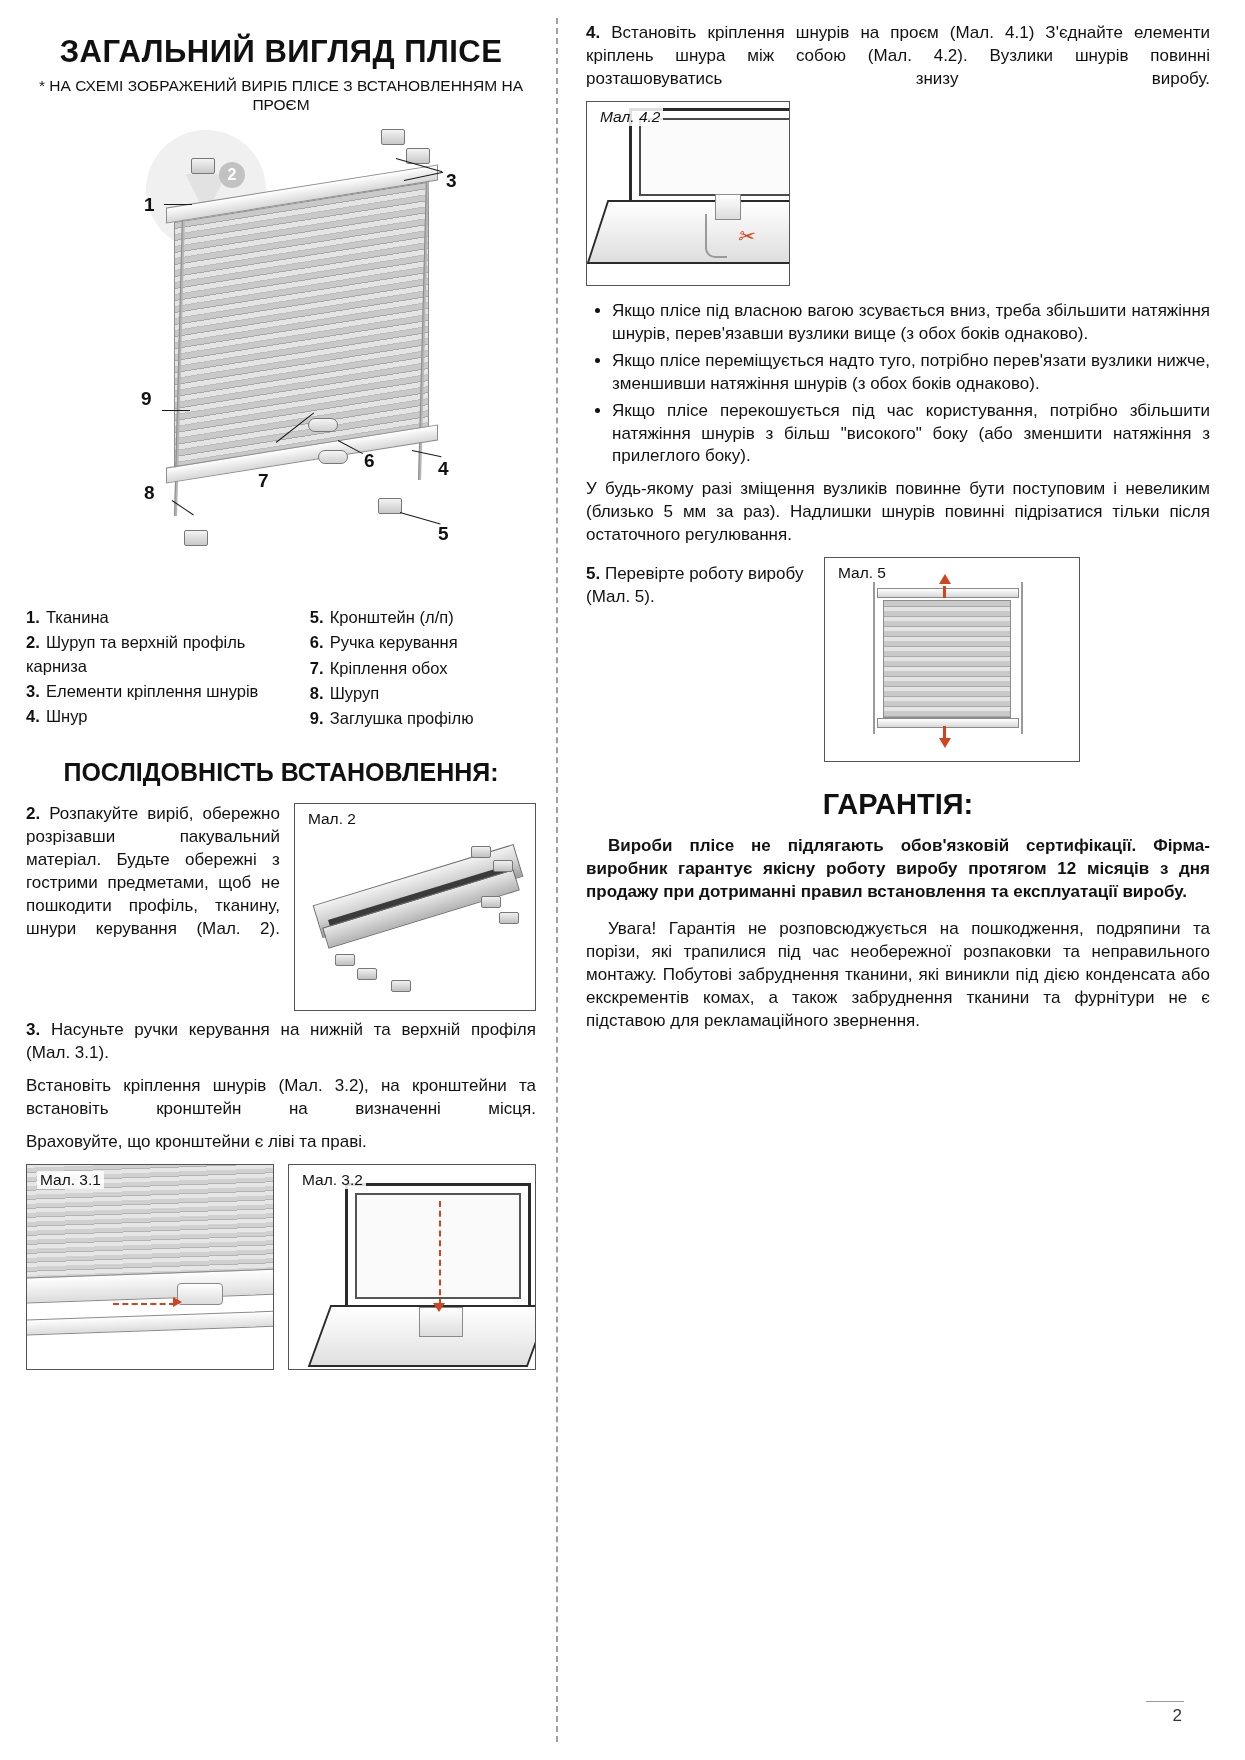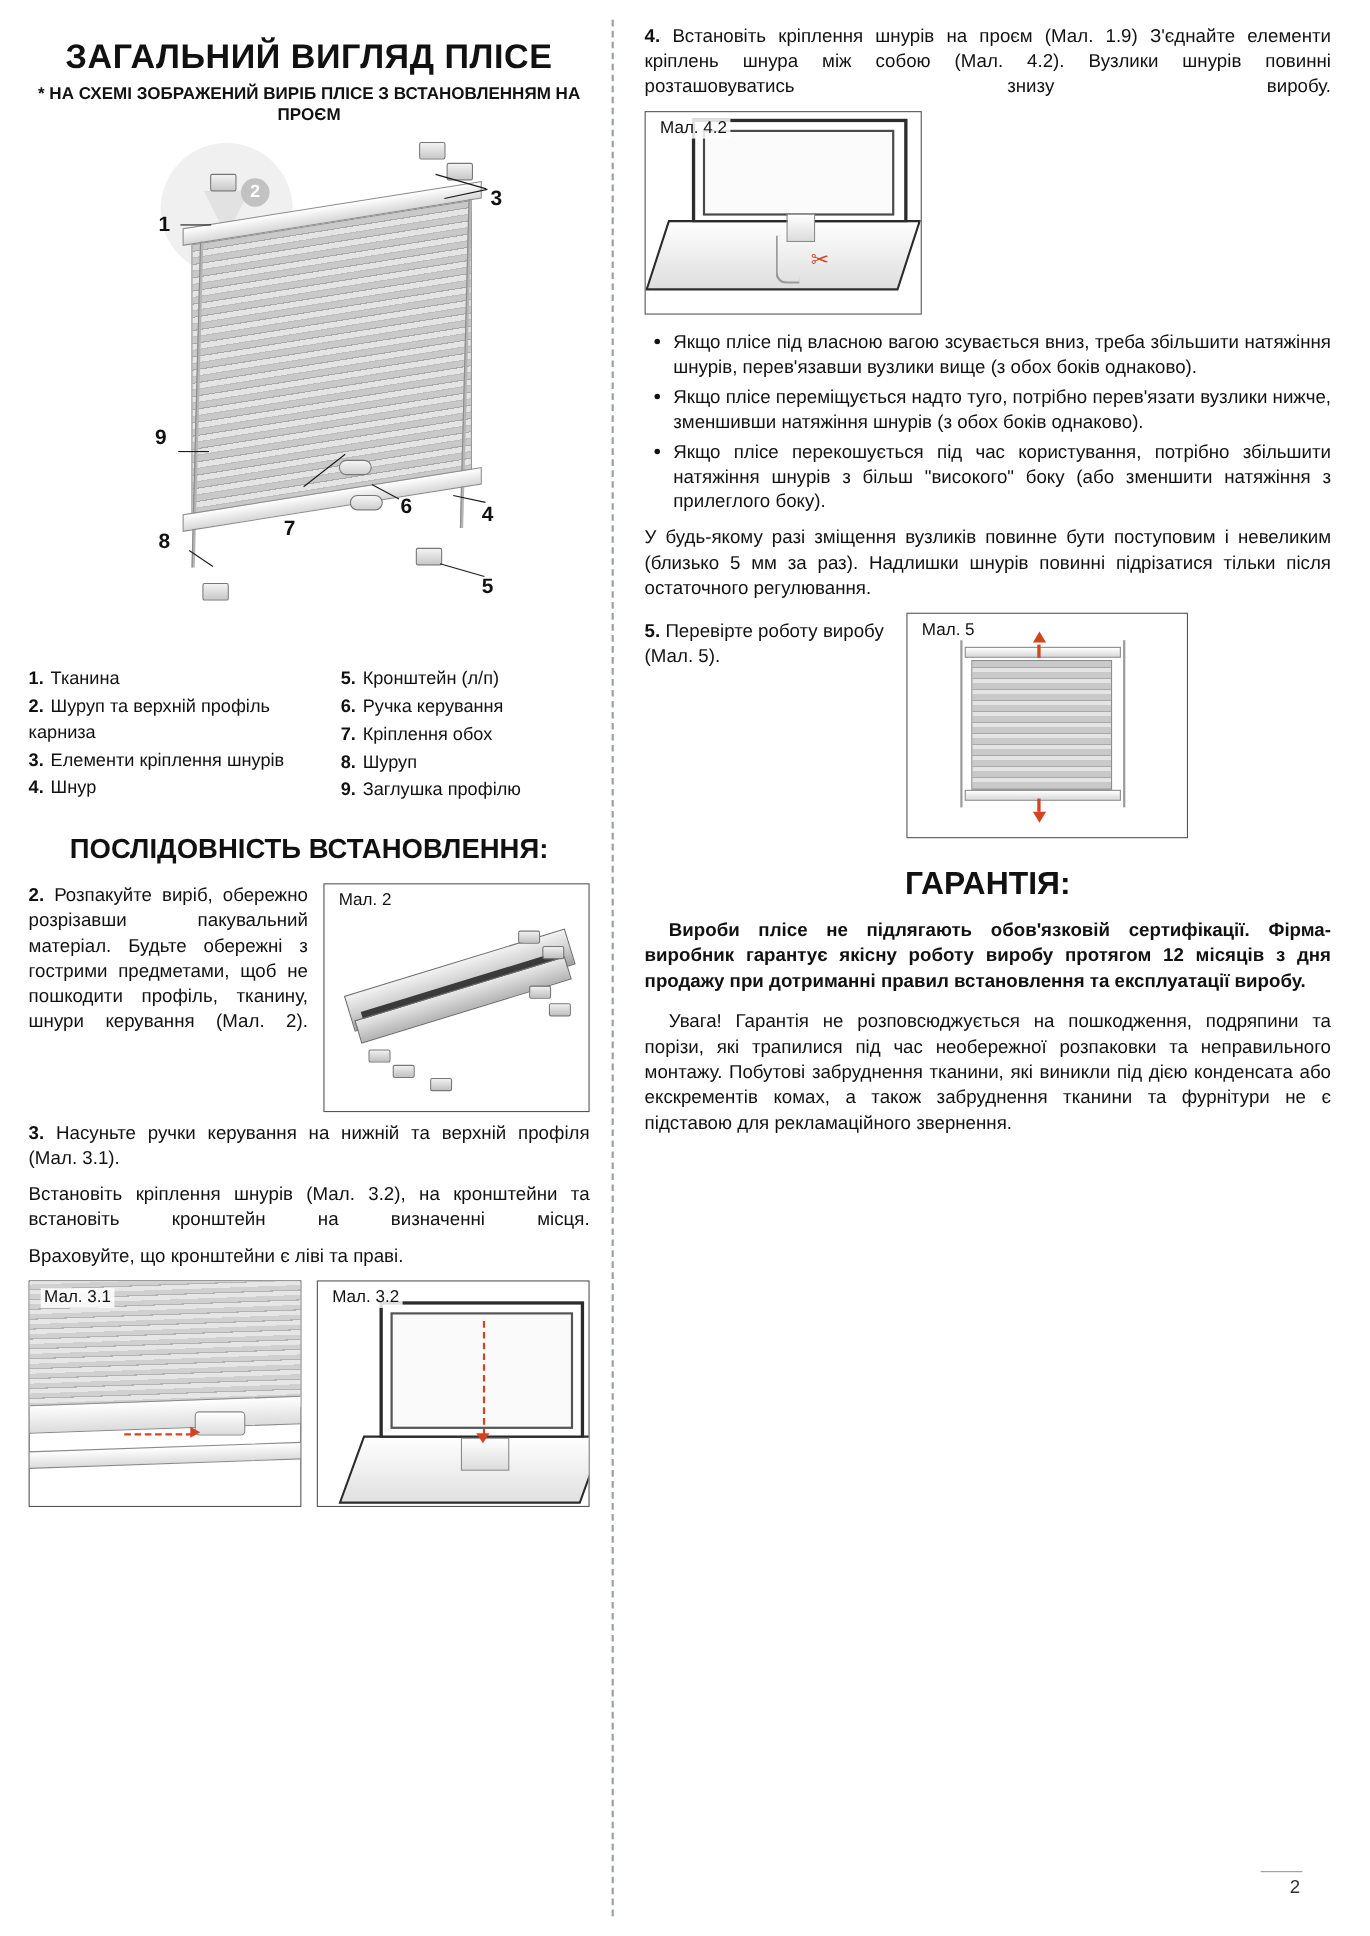--- a/index.html
+++ b/index.html
@@ -42,21 +42,21 @@
     text-align: center;
     font-size: 31px;
     font-weight: bold;
     letter-spacing: 0.5px;
     line-height: 1.15;
     margin: 18px 0 6px 0;
   }
   .subtitle {
     text-align: center;
     font-size: 15.5px;
-    font-weight: bold;
+    font-weight: normal;
     line-height: 1.25;
     margin: 4px 0 6px 0;
   }
   h2.section {
     text-align: center;
     font-size: 25px;
     font-weight: bold;
     margin: 26px 0 16px 0;
   }
   h2.warranty {
@@ -269,21 +269,21 @@
   .arrow-red {
     position:absolute;
     width: 0; height: 0;
     border-left: 6px solid transparent;
     border-right: 6px solid transparent;
   }
 
   
   .fig4-row { display:flex; gap: 16px; margin-top: 10px; }
   .fig41 { width: 258px; height: 185px; }
-  .fig42 { width: 252px; height: 185px; }
+  .fig42 { width: 204px; height: 185px; font-style: italic; }
 
   ul.bullets {
     margin: 14px 0 10px 0;
     padding-left: 26px;
     font-size: 17px;
     line-height: 1.35;
   }
   ul.bullets li { margin-bottom: 4px; text-align: justify; }
 
   .fig5-row { display:flex; gap: 18px; margin-top: 8px; align-items: flex-start; }
@@ -434,21 +434,21 @@
         <div class="dashline-v" style="left:150px; top:36px; height:104px;"></div>
         <div class="arrow-red" style="left:144px; top:138px; border-top:9px solid #d2441f;"></div>
       </div>
     </div>
   </div>
 
   <div class="col-right">
 
     <p class="body justify-stretch" style="margin-top:6px;">
       <span class="step-num">4.</span>
-      <span>Встановіть кріплення шнурів на проєм (Мал. 1.9) З'єднайте елементи кріплень шнура між собою (Мал. 4.2). Вузлики шнурів повинні розташовуватись знизу виробу.</span>
+      <span>Встановіть кріплення шнурів на проєм (Мал. 4.1) З'єднайте елементи кріплень шнура між собою (Мал. 4.2). Вузлики шнурів повинні розташовуватись знизу виробу.</span>
     </p>
 
     <div class="fig4-row">
 
       <div class="figbox fig42">
         <div class="figlabel">Мал. 4.2</div>
         <div style="position:absolute; left:42px; top:6px; width:196px; height:96px; border:3px solid #2b2b2b; background:#fff;"></div>
         <div style="position:absolute; left:52px; top:16px; width:174px; height:78px; border:2px solid #4a4a4a; background:#fbfbfb;"></div>
         <div style="position:absolute; left:10px; top:98px; width:230px; height:64px; background:linear-gradient(180deg,#ffffff,#dedede); border:2px solid #2b2b2b; transform:skewX(-18deg);"></div>
         <div class="white-rail" style="left:128px; top:92px; width:26px; height:26px;"></div>

